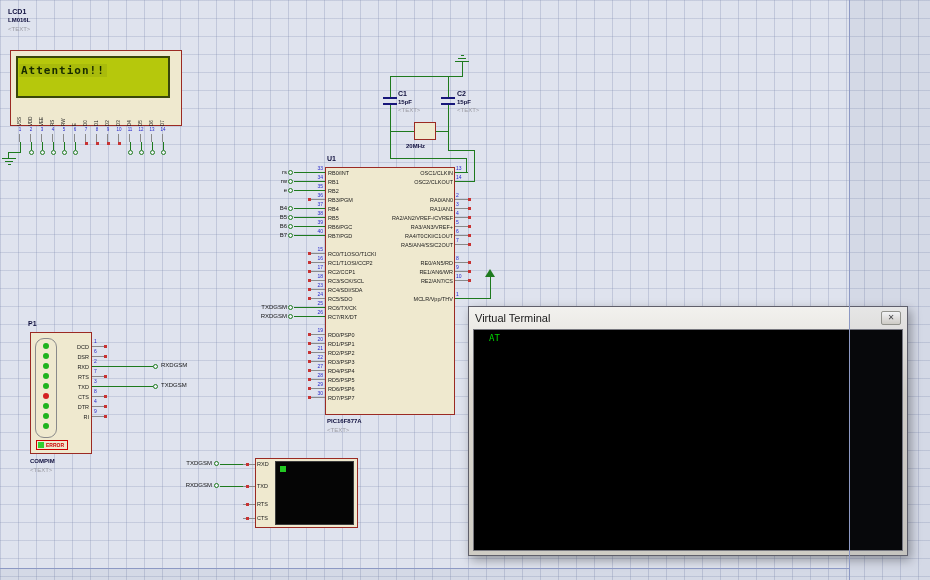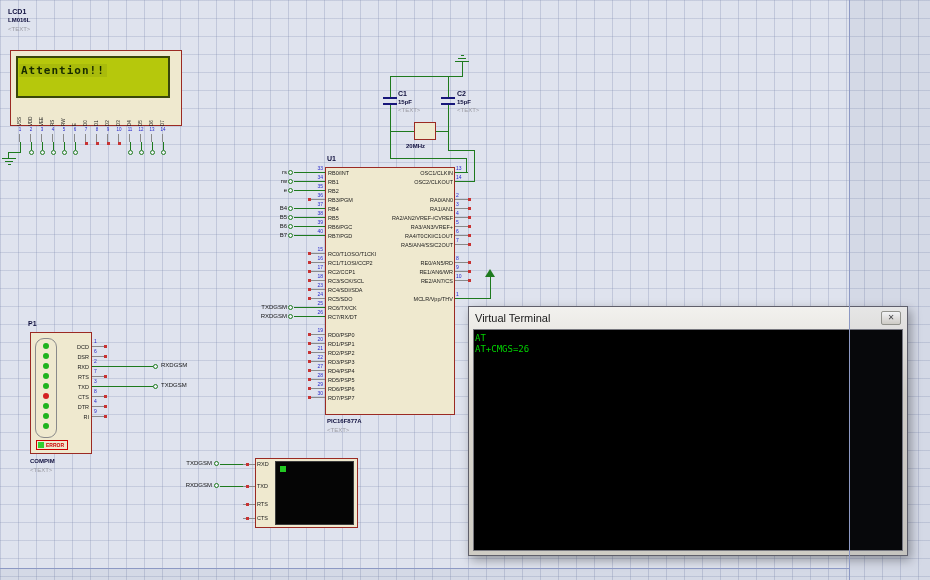--- a/index.html
+++ b/index.html
@@ -61,21 +61,21 @@
   #lcd-screen{position:absolute;left:16px;top:56px;width:154px;height:42px;background:#b6c80c;border:2px solid #39460a;color:#172a00}
   #lcd-screen .lcd-text{position:absolute;left:1px;top:6px;font-family:"DejaVu Sans Mono",monospace;font-weight:bold;font-size:11px;letter-spacing:1px;background:rgba(20,40,0,0.08);padding:0 2px}
   .lcdpin{position:absolute;top:100px;width:12px;height:44px}
   .lcdpin .vlabel{position:absolute;left:3px;top:0;height:26px;writing-mode:vertical-rl;transform:rotate(180deg);font-size:4.5px;color:#1a1a1a}
   .lcdpin .pnum2{position:absolute;left:0;top:27px;width:12px;text-align:center;font-size:4.5px;color:#2626c8}
   .lcdpin .stub2{position:absolute;left:5px;top:34px;width:1px;height:8px;background:#8a8a8a}
   
   #vt{position:absolute;left:468px;top:306px;width:440px;height:250px;background:linear-gradient(180deg,#f2f1ee,#d9d5cd 35%,#cfccc4);border:1px solid #5f5f6a;box-shadow:3px 4px 10px rgba(0,0,0,0.35)}
   #vt .vt-title{height:21px;display:flex;align-items:center;padding:0 6px;font-size:11px;color:#1a1a1a}
   #vt .vt-close{margin-left:auto;width:20px;height:14px;border:1px solid #97978f;border-radius:2px;background:linear-gradient(#ffffff,#d8d4cb);font-size:8px;line-height:12px;text-align:center;color:#444}
-  #vt .vt-screen{position:absolute;left:4px;right:4px;top:22px;bottom:4px;background:#000;border:1px solid #78787f;padding:3px 1px;font-family:"DejaVu Sans Mono",monospace;font-size:9px;line-height:11px;color:#00d400}
+  #vt .vt-screen{position:absolute;left:4px;right:4px;top:22px;bottom:4px;background:#000;border:1px solid #78787f;padding:3px 15px;font-family:"DejaVu Sans Mono",monospace;font-size:9px;line-height:11px;color:#00d400}
   
   .edge-r{position:absolute;left:849px;top:0;width:81px;height:580px;background:rgba(90,100,140,0.08);border-left:1px solid #8d99c4}
   .edge-b{position:absolute;left:0;top:568px;width:849px;height:12px;background:rgba(90,100,140,0.08);border-top:1px solid #8d99c4}
 </style>
 </head>
 <body>
 
 <div id="canvas">
 
   <div class="grp">
@@ -753,21 +753,20 @@
     <div class="vt-title">
       <span>Virtual Terminal</span>
       <span class="vt-close">✕</span>
     </div>
     <div class="vt-screen">
       <div id="vt-lines">
 
           <div class="vt-line">AT</div>
 
 
-          <div class="vt-line">AT+CMGS=26</div>
 
 
       </div>
     </div>
   </div>
 
   <div class="edge-r"></div>
   <div class="edge-b"></div>
 </div>
 

